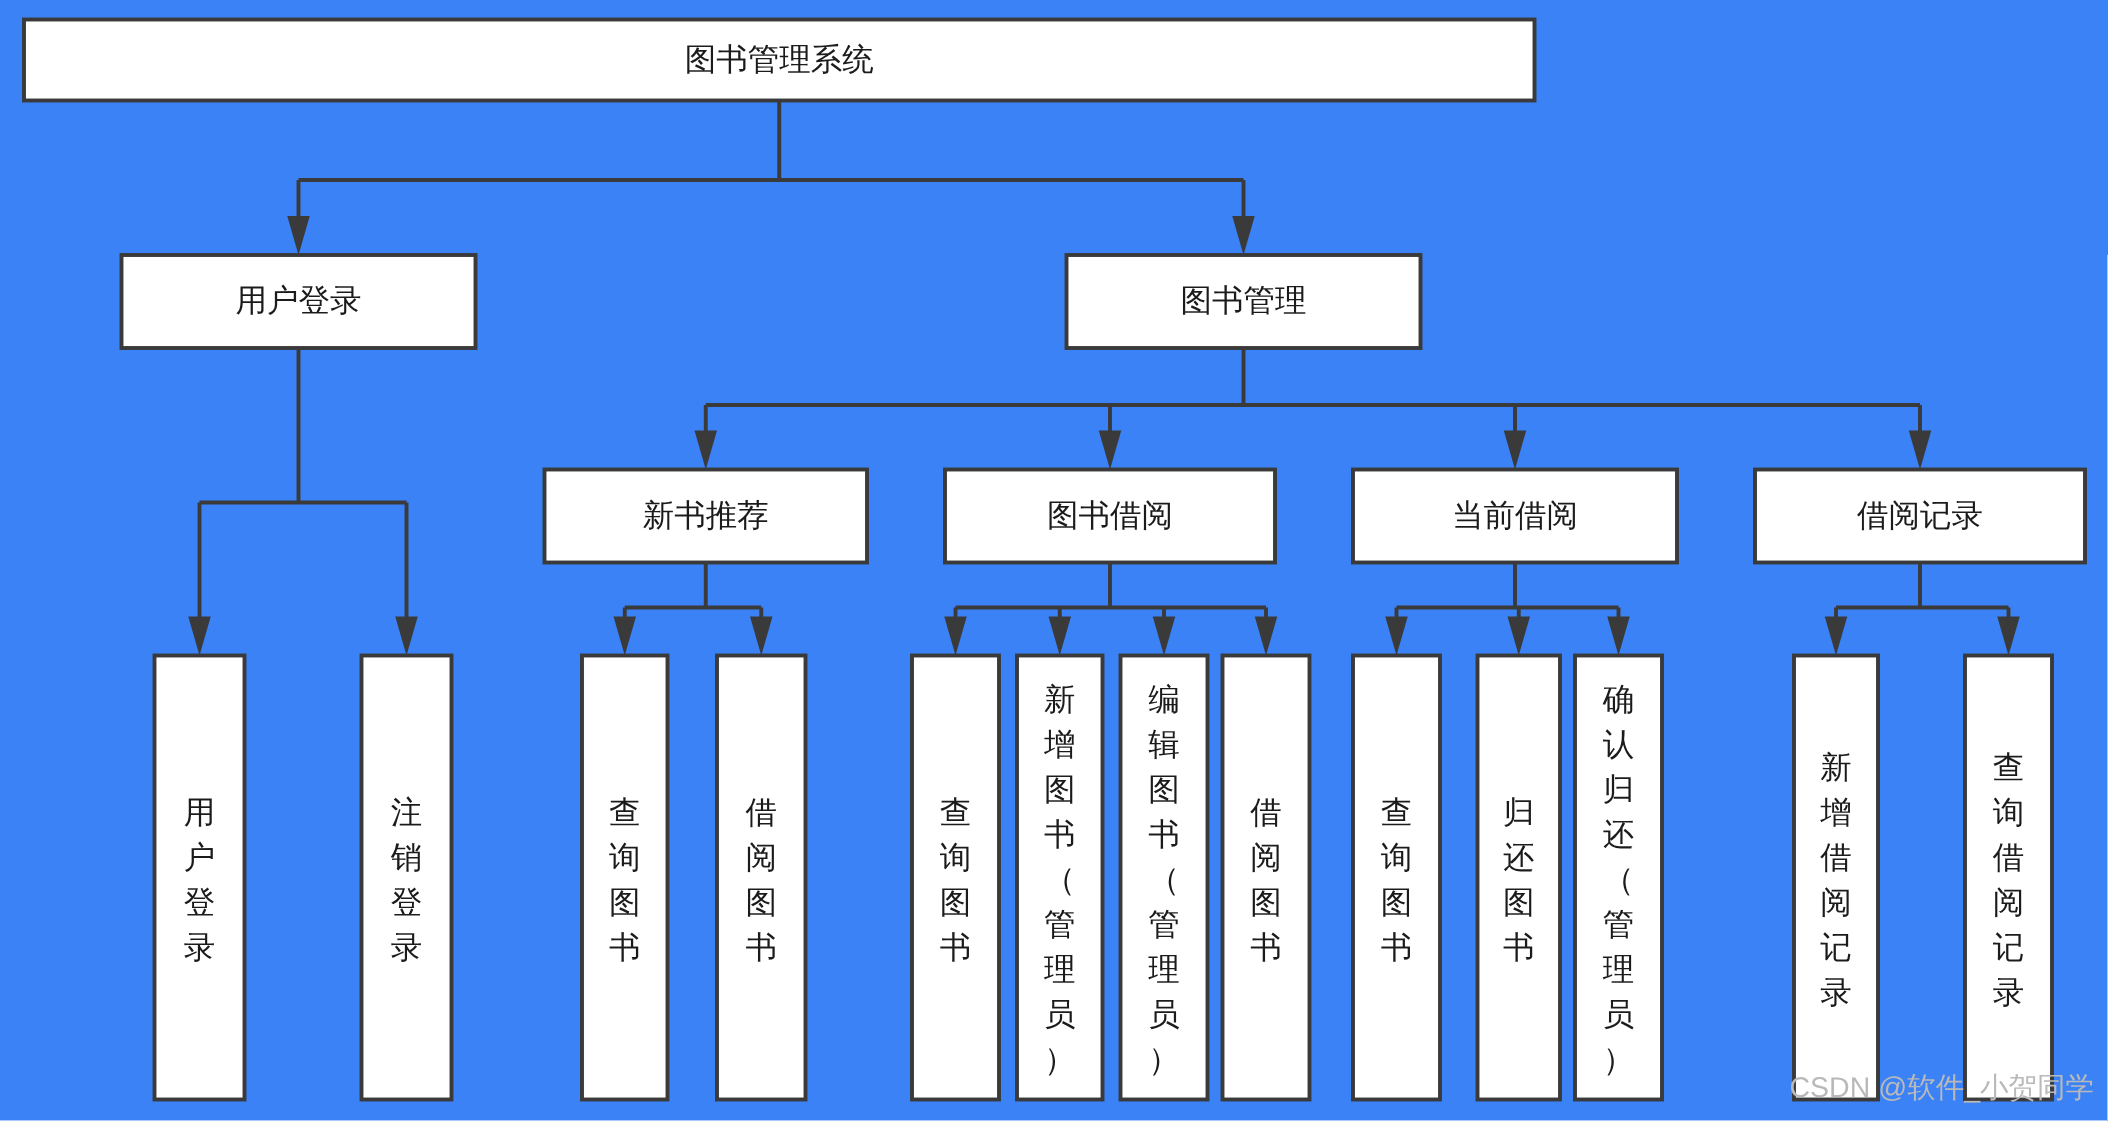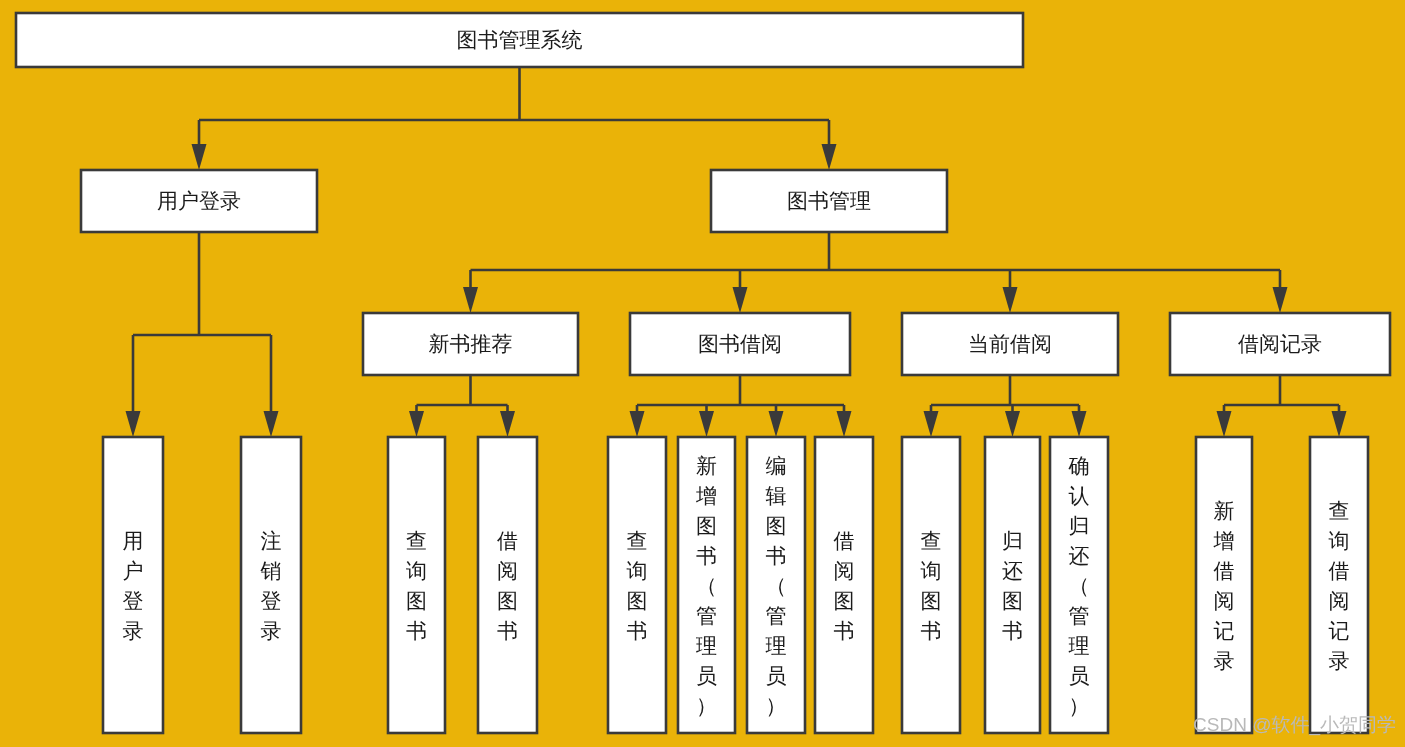--- a/index.html
+++ b/index.html
@@ -8,21 +8,21 @@
     padding: 0;
     background: #ffffff;
   }
   body {
     font-family: "Liberation Sans", "DejaVu Sans", sans-serif;
   }
   #diagram-root {
     position: relative;
     width: 1405px;
     height: 747px;
-    background: #eab308;
+    background: #3b82f6;
     overflow: hidden;
   }
   svg.diagram-canvas {
     position: absolute;
     left: 0;
     top: 0;
     width: 1405px;
     height: 747px;
     display: block;
   }

